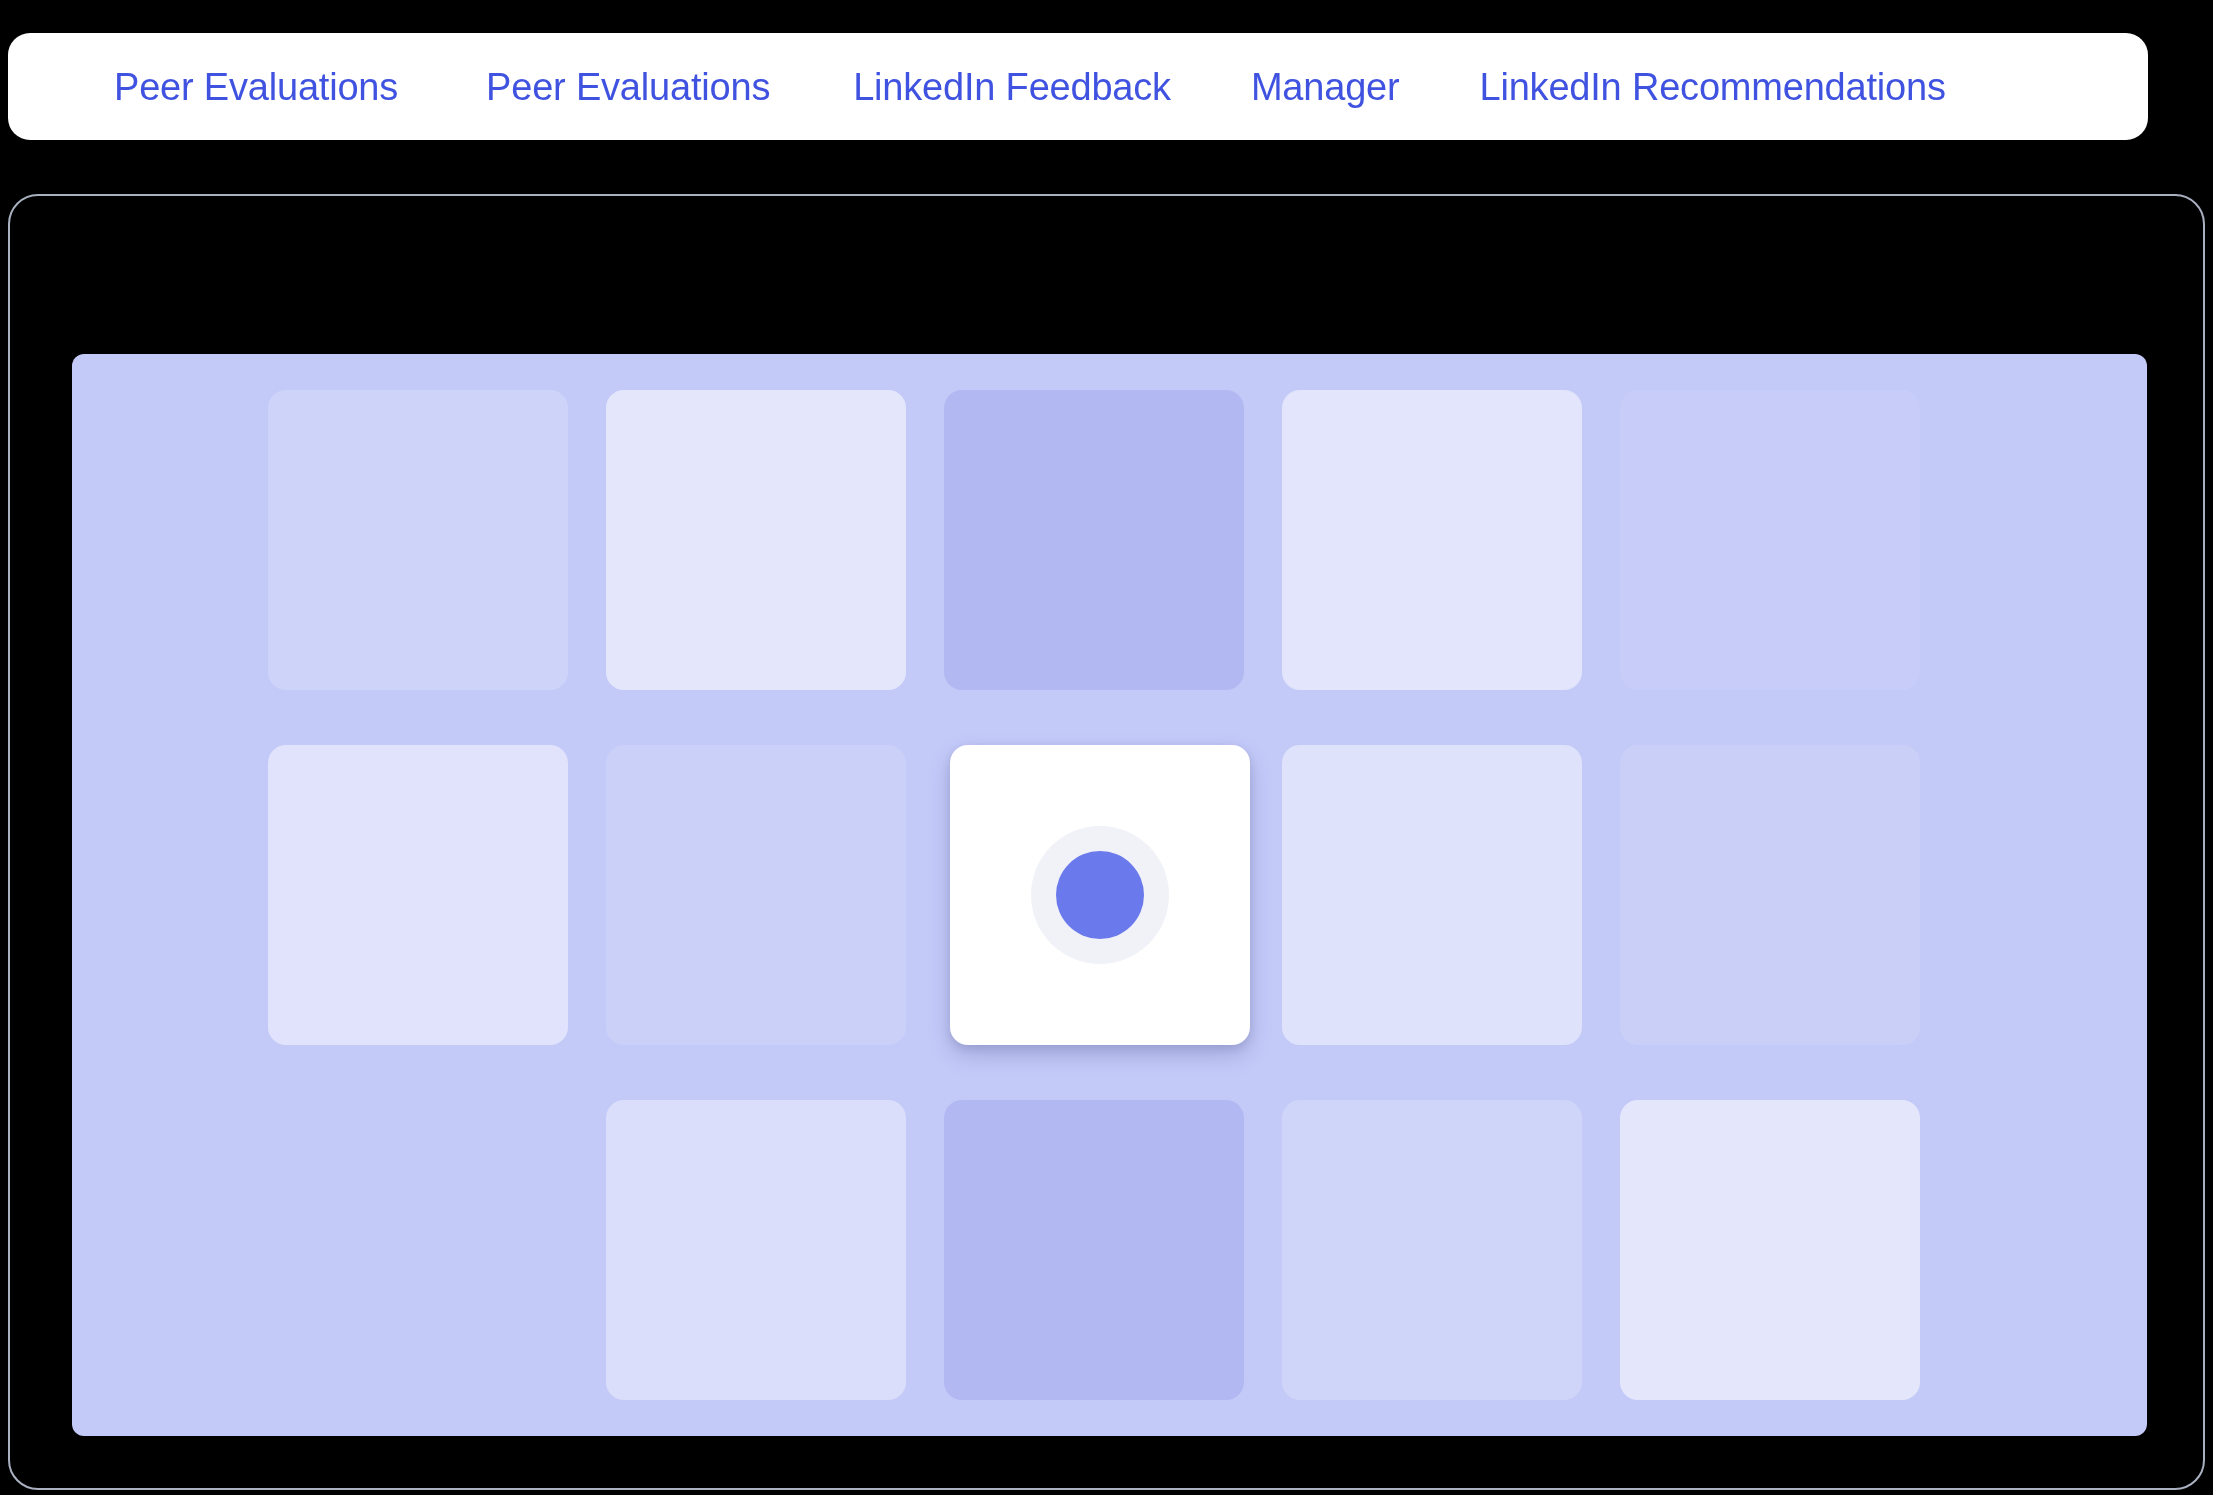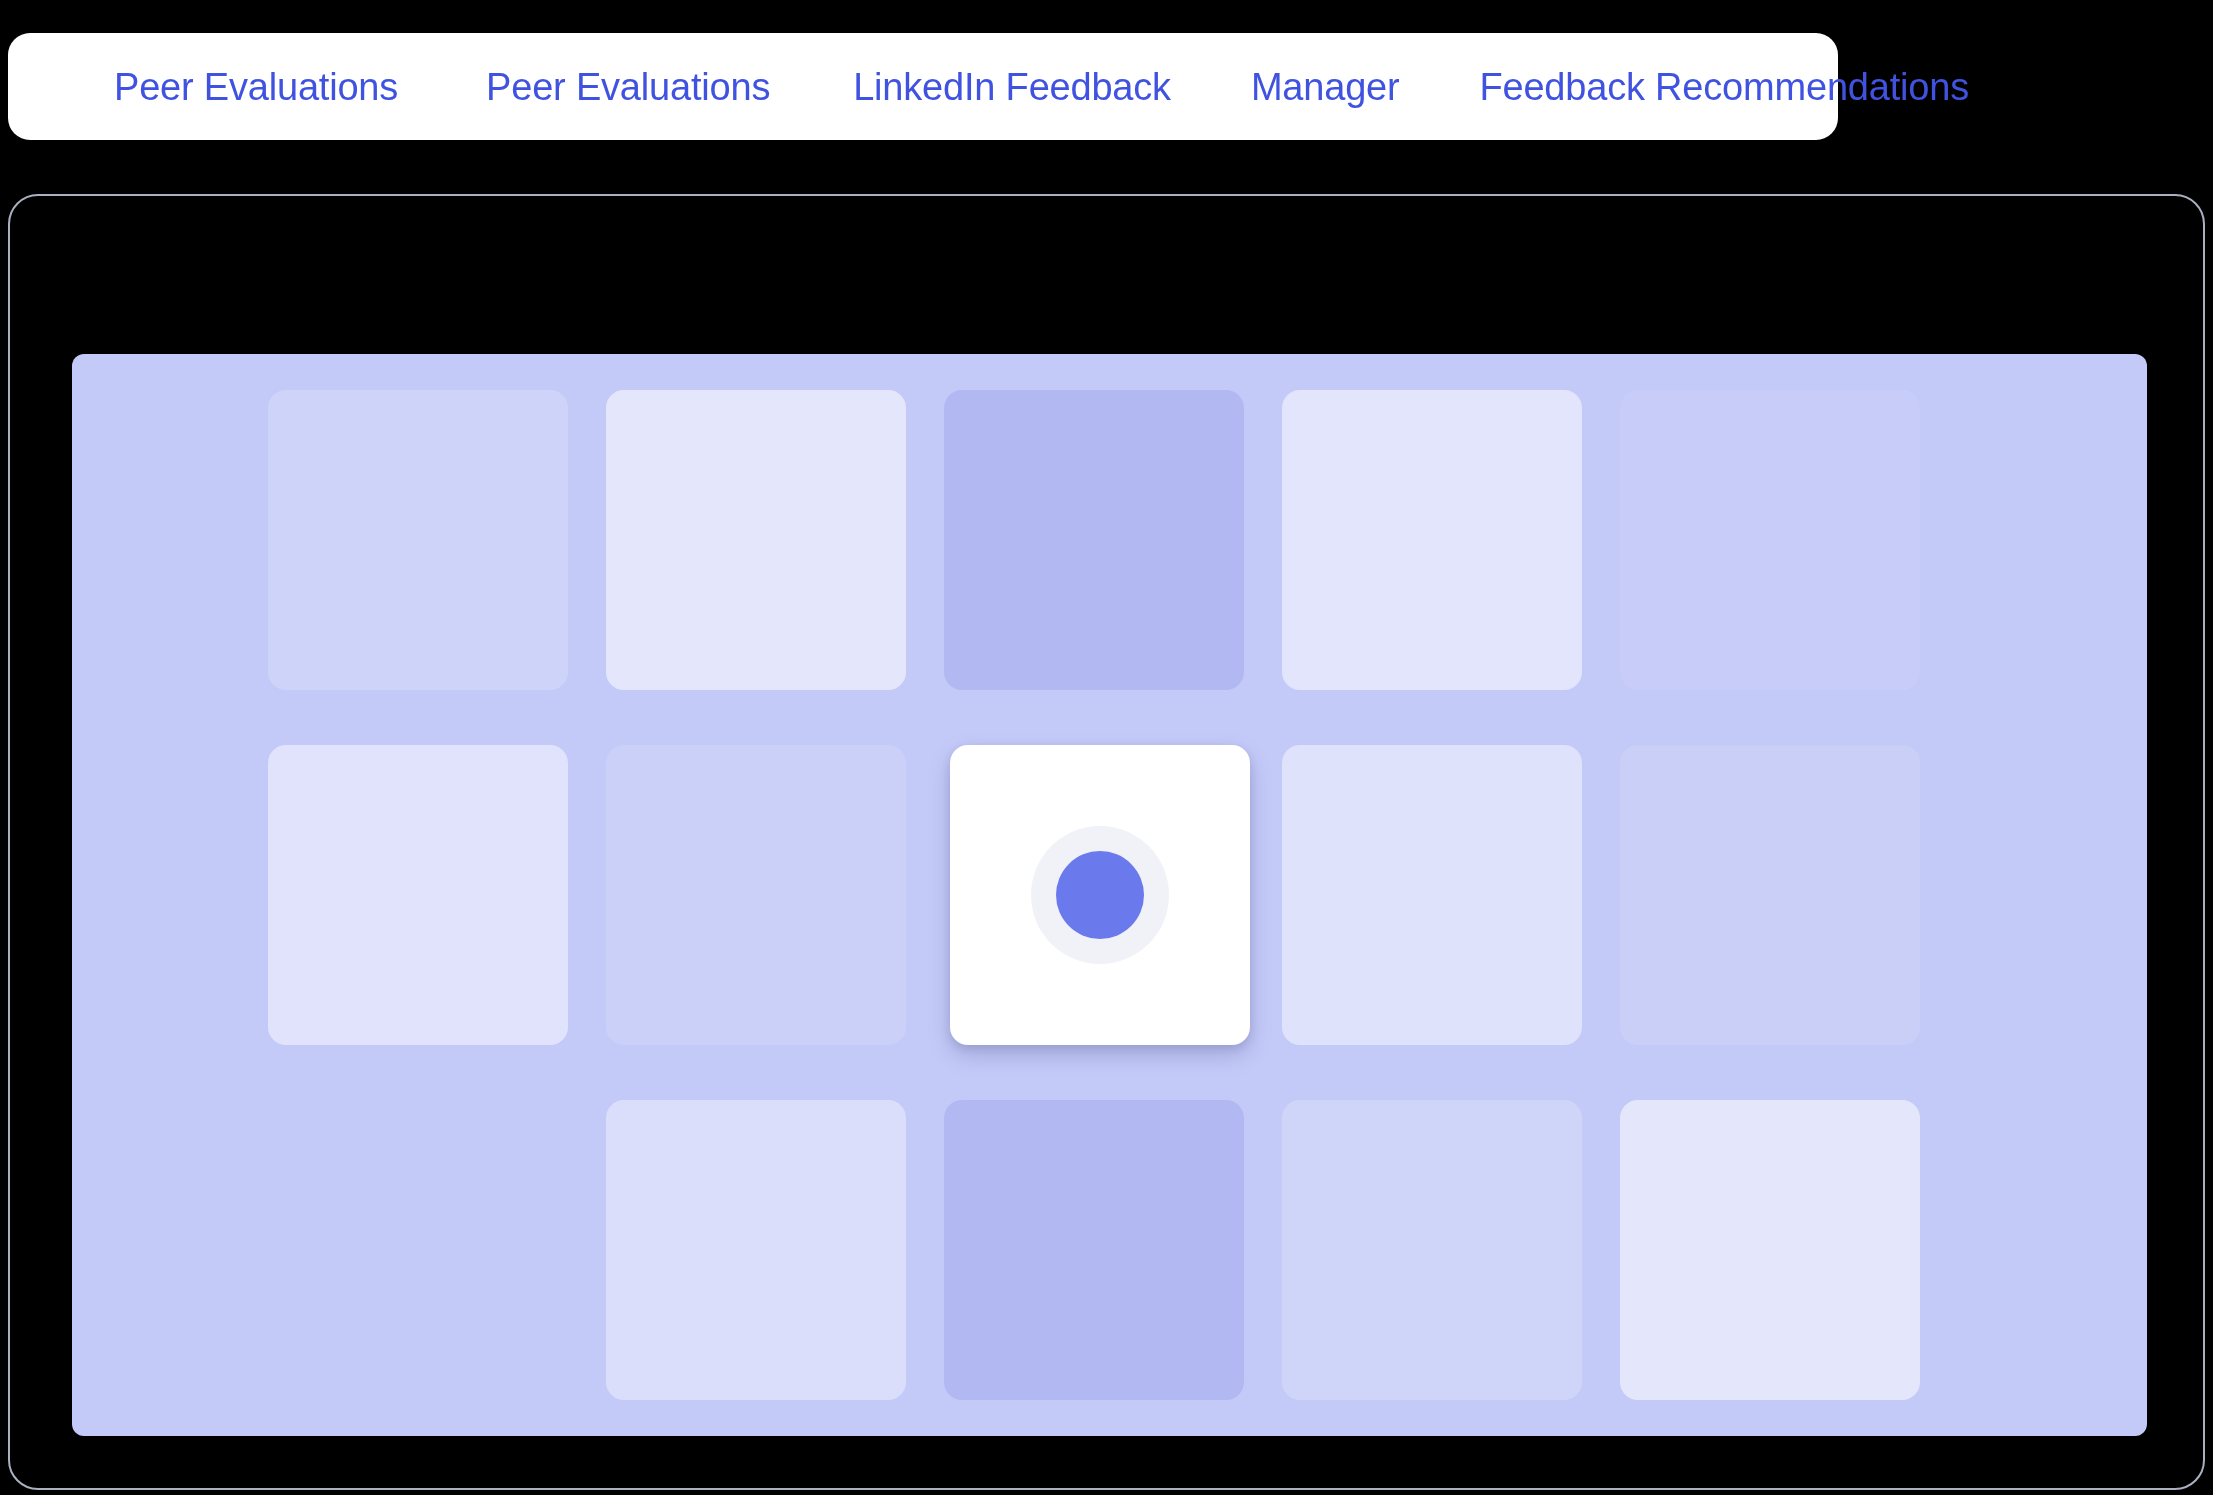--- a/index.html
+++ b/index.html
@@ -17,21 +17,21 @@
     width: 2213px;
     height: 1495px;
     background: #000000;
   }
 
   
   .navbar {
     position: absolute;
     left: 8px;
     top: 33px;
-    width: 1830px;
+    width: 2140px;
     height: 107px;
     background: #FFFFFF;
     border-radius: 22px;
     display: flex;
     align-items: center;
     box-shadow: 0 2px 6px rgba(0,0,0,0.35);
   }
 
   .nav-items {
     display: flex;
@@ -128,21 +128,21 @@
   <nav class="navbar">
     <div class="nav-items">
       <a class="nav-link" href="#">Peer Evaluations</a>
       <div class="nav-gap-1"></div>
       <a class="nav-link" href="#">Peer Evaluations</a>
       <div class="nav-gap-2"></div>
       <a class="nav-link" href="#">LinkedIn Feedback</a>
       <div class="nav-gap-3"></div>
       <a class="nav-link" href="#">Manager</a>
       <div class="nav-gap-4"></div>
-      <a class="nav-link" href="#">Feedback Recommendations</a>
+      <a class="nav-link" href="#">LinkedIn Recommendations</a>
     </div>
   </nav>
 
   <div class="viewport">
 
     <div class="panel">
 
       <div id="dark-tile-layer">
           <div class="tile" style="left: 872px; top: 36px; width: 300px; height: 300px; background: rgb(178, 185, 242);"></div>
           <div class="tile" style="left: 872px; top: 746px; width: 300px; height: 300px; background: rgb(178, 185, 242);"></div>

